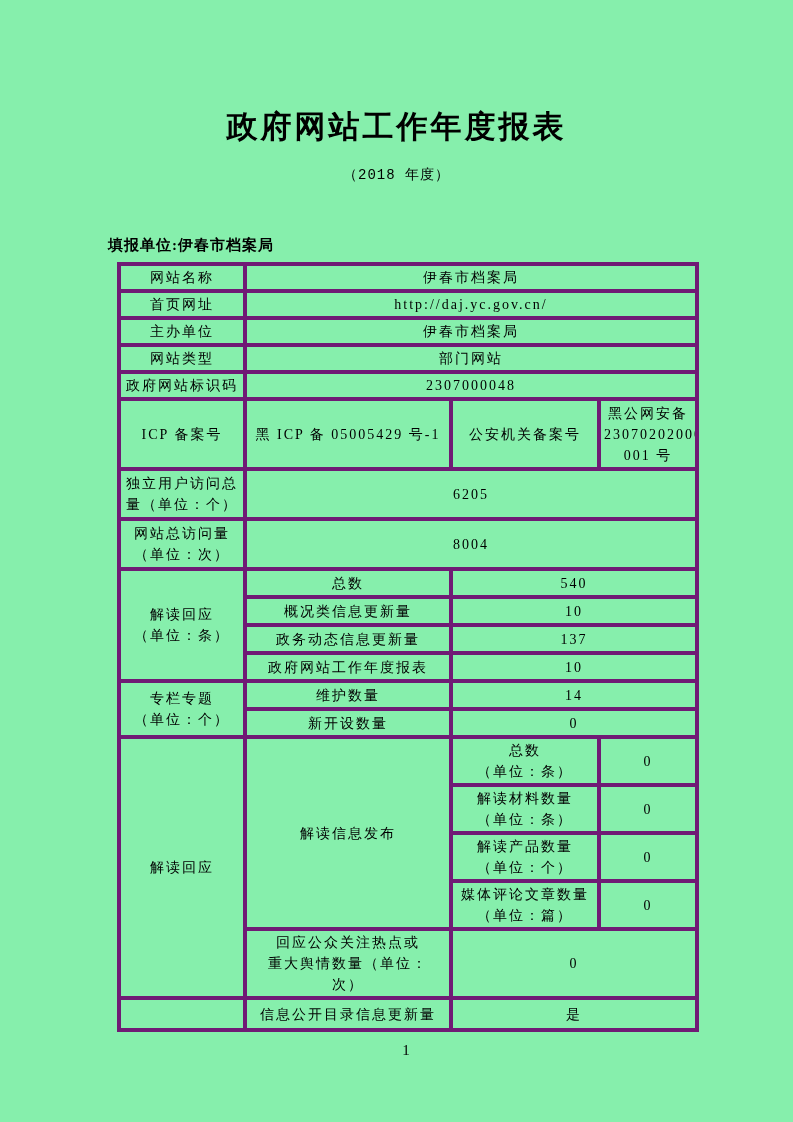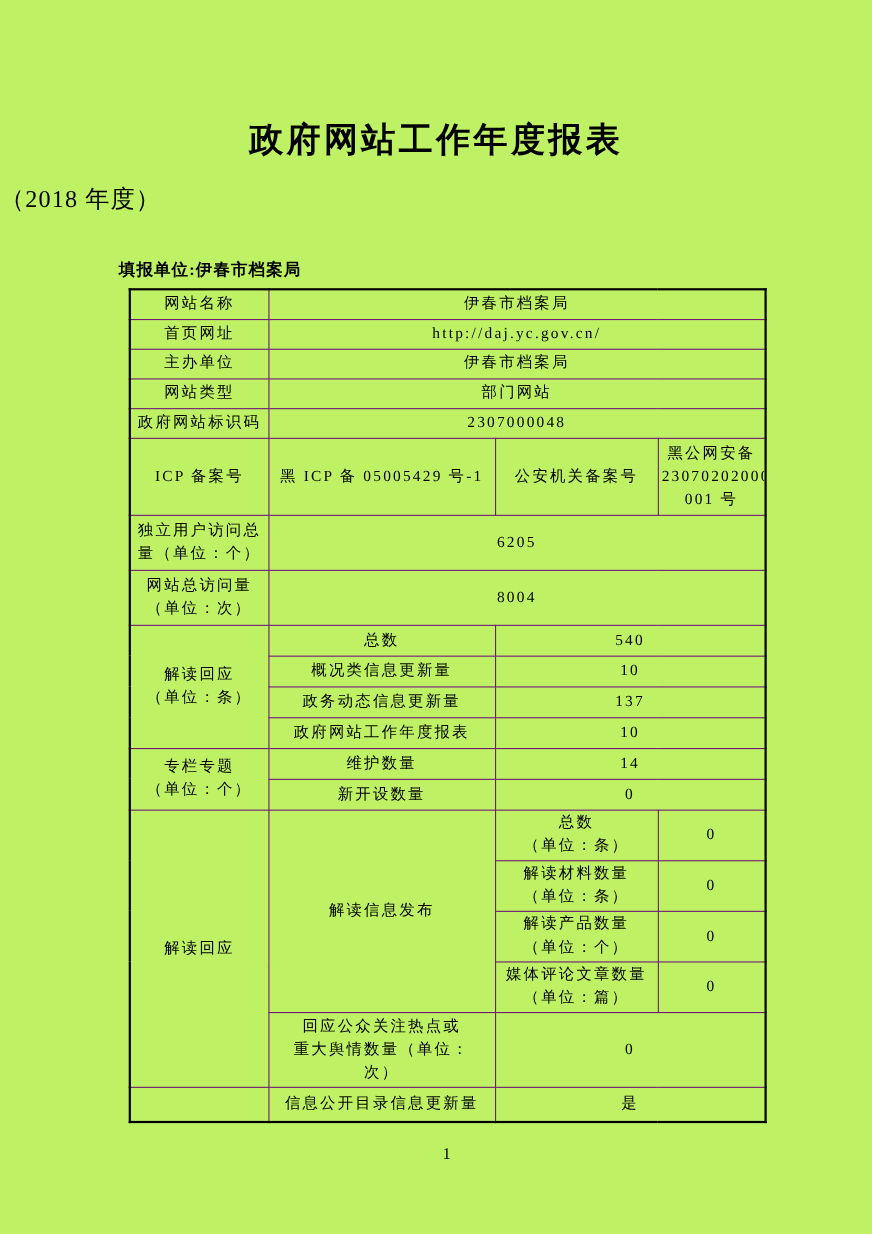--- a/index.html
+++ b/index.html
@@ -3,44 +3,46 @@
 <meta charset="utf-8">
 <style>
   * { margin: 0; padding: 0; box-sizing: border-box; }
   html, body { background: #9e9e9e; }
   body { font-family: "Liberation Serif", serif; }
   .page {
     position: relative;
     width: 793px;
     height: 1122px;
     margin: 0 auto;
-    background: #bef264;
+    background: #86efac;
     color: #000000;
     overflow: hidden;
   }
   .doc-title {
     position: absolute;
     top: 106px;
     left: 0;
     width: 100%;
     text-align: center;
     font-family: "Liberation Sans", sans-serif;
     font-weight: bold;
     font-size: 31px;
     letter-spacing: 3px;
     color: #000000;
   }
   .doc-subtitle {
     position: absolute;
     top: 166px;
     left: 0;
     width: 100%;
-    font-size: 22px;
+    text-align: center;
+    font-size: 14px;
     letter-spacing: 1px;
     color: #000000;
+    font-family: Liberation Mono, monospace;
   }
   .reporting-unit {
     position: absolute;
     top: 236px;
     left: 108px;
     font-weight: bold;
     font-size: 15px;
     letter-spacing: 1px;
     color: #000000;
   }
@@ -48,21 +50,21 @@
     position: absolute;
     top: 262px;
     left: 117px;
     width: 578px;
     border-collapse: collapse;
     table-layout: fixed;
     font-size: 14px;
     color: #000000;
   }
   table.report td {
-    border: 1px solid #701a75;
+    border: 4px solid #701a75;
     text-align: center;
     vertical-align: middle;
     letter-spacing: 2px;
     line-height: 21px;
     padding: 1px 3px;
     overflow: hidden;
   }
   table.report { border: 2px solid #000000; }
   .preline { white-space: pre-line; margin-top: 14px; }
   tr.h27 { height: 27px; }

